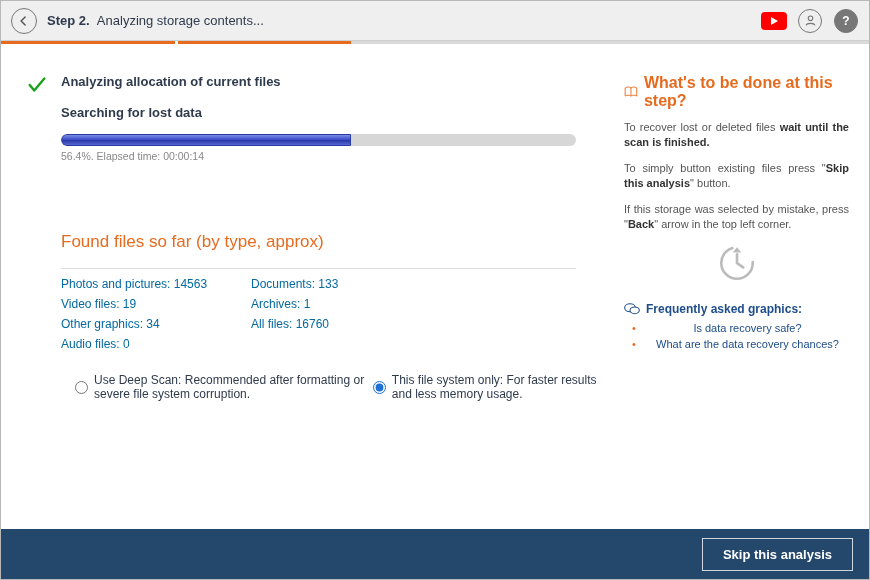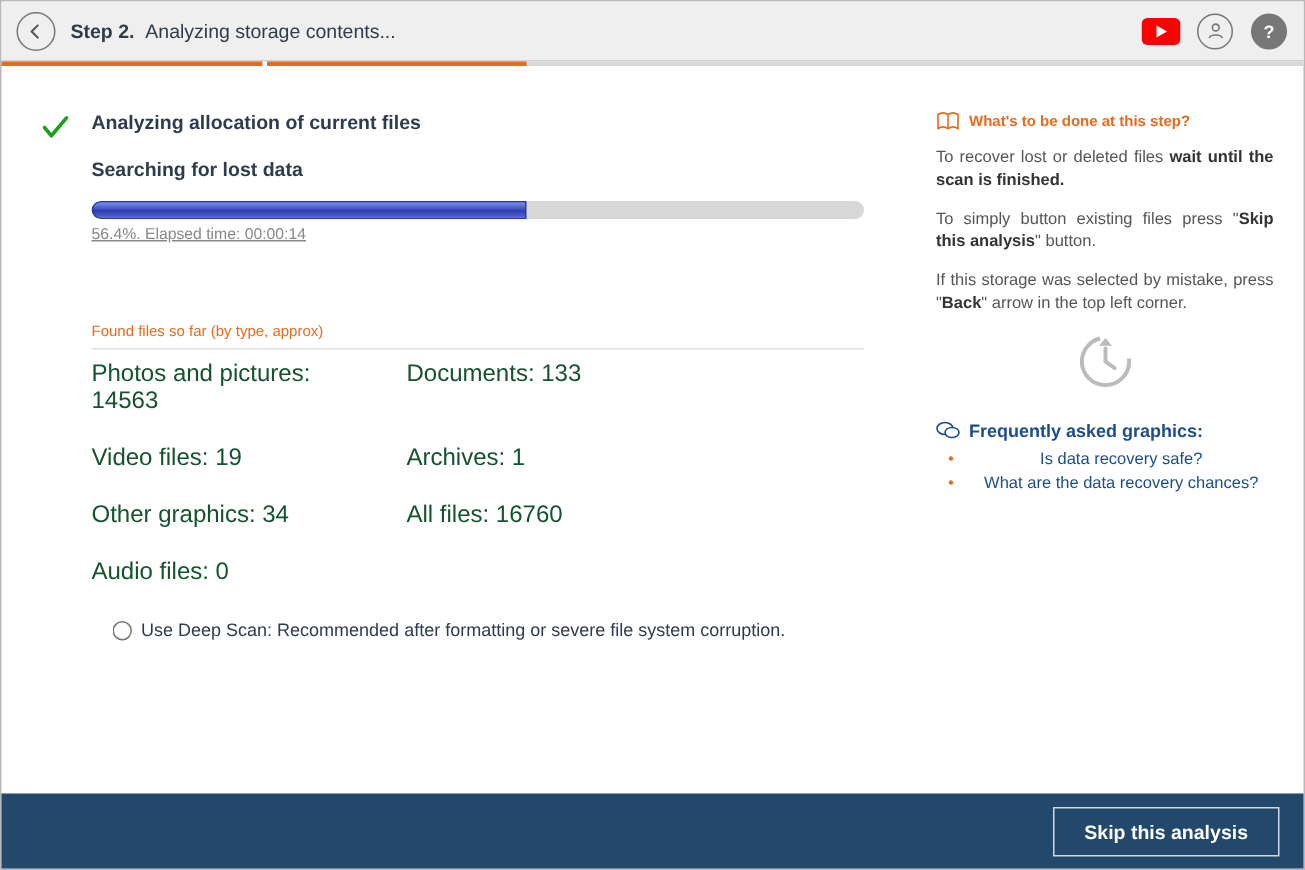--- a/index.html
+++ b/index.html
@@ -24,28 +24,28 @@
   .body { flex:1; display:flex; padding: 30px 20px 0 20px; gap:20px; }
   .main { flex:1; min-width:0; padding-left:40px; position:relative;}
   .side { width:225px; font-size:11px; color:#555; }
   .check { position:absolute; left:5px; top:0; }
   .check svg { width:22px; height:22px; }
   h1.analyzing { font-size:13px; font-weight:700; color:#2f3b4c; margin-bottom:16px; }
   h2.searching { font-size:13px; font-weight:700; color:#2f3b4c; margin-bottom:14px; }
   
   .progress { width:515px; height:12px; background:#d7d7d7; border-radius:7px; overflow:hidden; position:relative; }
   .progress-fill { height:100%; border-radius:7px 0 0 7px; background:linear-gradient(to bottom,#7a8de8,#3d4fc9 45%,#2a3aa6 55%,#5668d6); border:1px solid #2b3aa0; }
-  .progress-caption { font-size:10.5px; color:#888; margin-top:4px;text-decoration:underline; }
-  .found-head { color:#e66b1f; font-size:10px; border-bottom:1px solid #ddd; padding-bottom:5px; margin-top:54px; margin-bottom:8px; width:515px;}
-  .found-grid { display:grid; grid-template-columns: 190px 190px; row-gap:6px; font-size:16px; color:#14532d; width:515px;gap:20px;}
+  .progress-caption { font-size:10.5px; color:#888; margin-top:4px; }
+  .found-head { color:#e66b1f; font-size:17px; border-bottom:1px solid #ddd; padding-bottom:16px; margin-top:70px; margin-bottom:8px; width:515px;}
+  .found-grid { display:grid; grid-template-columns: 190px 190px; row-gap:6px; font-size:12px; color:#0369a1; width:515px;}
   .opts { margin-top:22px; margin-left:14px; display:flex; flex-direction:row; gap:8px; font-size:12px; color:#2f3b4c;}
   .opt { display:flex; align-items:center; gap:6px; }
   .opt input { accent-color:#1e6fd6; margin:0;}
   
-  .side-head { display:flex; align-items:center; gap:6px; color:#e66b1f; font-weight:700; font-size:10px; margin-bottom:10px; }
+  .side-head { display:flex; align-items:center; gap:6px; color:#e66b1f; font-weight:700; font-size:16px; margin-bottom:10px; }
   .side p { margin-bottom:10px; line-height:1.4; text-align:justify; font-size:11px; color:#555;}
   .side p b { color:#333; font-weight:700;}
   .spinner { display:flex; justify-content:center; margin:8px 0 18px 0; }
   .spinner svg { width:42px; height:42px; }
   .faq-head { display:flex; align-items:center; gap:6px; color:#1d4d8a; font-weight:700; font-size:12px; margin-bottom:6px; }
   .faq-list { list-style:none; padding-left:12px;text-align:center; }
   .faq-list li { position:relative; padding-left:10px; margin-bottom:4px; color:#1d4d8a; font-size:11px; cursor:pointer;}
   .faq-list li::before { content:"•"; position:absolute; left:-4px; color:#e66b1f; }
   
   .footer { height:50px; background:#23486c; display:flex; align-items:center; justify-content:flex-end; padding:0 16px; }
@@ -116,20 +116,24 @@
         <div>Other graphics: 34</div>
         <div>All files: 16760</div>
         <div>Audio files: 0</div>
       </div>
 
       <div class="opts">
         <label class="opt">
           <input type="radio" name="scanopt" style="">
           <span>Use Deep Scan: Recommended after formatting or severe file system corruption.</span>
         </label>
+        <label class="opt">
+          <input type="radio" name="scanopt" checked="" style="">
+          <span>This file system only: For faster results and less memory usage.</span>
+        </label>
       </div>
     </div>
 
     <div class="side">
       <div class="side-head">
         <svg width="16" height="14" viewBox="0 0 24 20">
             <path d="M2 3c3-2 7-2 10 0 3-2 7-2 10 0v14c-3-2-7-2-10 0-3-2-7-2-10 0z" fill="none" stroke="#e66b1f" stroke-width="1.6"></path>
             <line x1="12" y1="3" x2="12" y2="17" stroke="#e66b1f" stroke-width="1.6"></line>
           </svg>
         <span>What's to be done at this step?</span>

